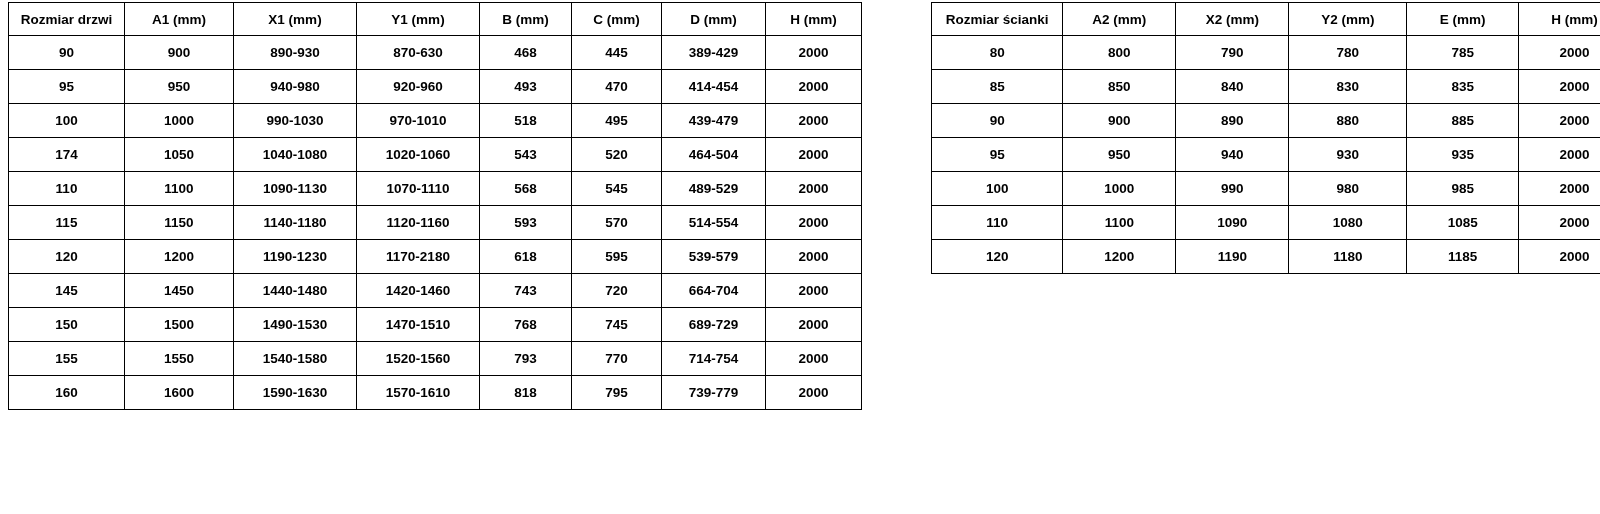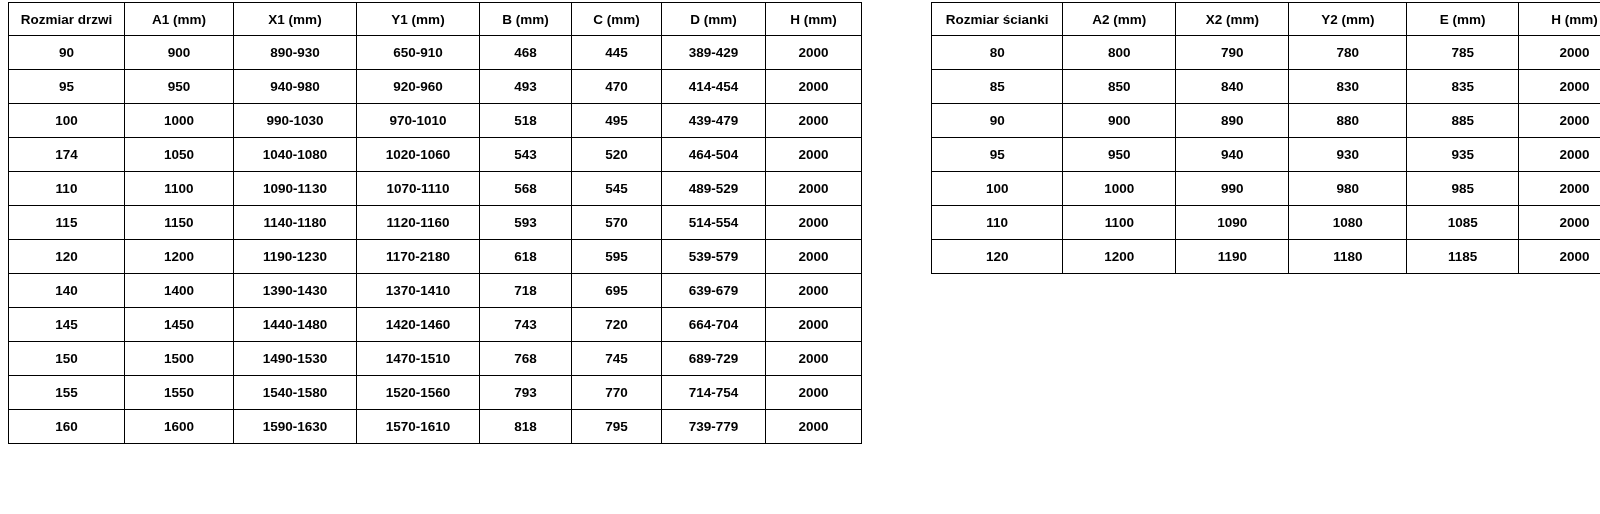--- a/index.html
+++ b/index.html
@@ -97,21 +97,21 @@
           <th>C (mm)</th>
           <th>D (mm)</th>
           <th>H (mm)</th>
         </tr>
     </thead>
     <tbody>
         <tr>
           <td>90</td>
           <td>900</td>
           <td>890-930</td>
-          <td>650-910</td>
+          <td>870-630</td>
           <td>468</td>
           <td>445</td>
           <td>389-429</td>
           <td>2000</td>
         </tr>
         <tr>
           <td>95</td>
           <td>950</td>
           <td>940-980</td>
           <td>920-960</td>
@@ -161,30 +161,20 @@
           <td>2000</td>
         </tr>
         <tr>
           <td>120</td>
           <td>1200</td>
           <td>1190-1230</td>
           <td>1170-2180</td>
           <td>618</td>
           <td>595</td>
           <td>539-579</td>
-          <td>2000</td>
-        </tr>
-        <tr>
-          <td>140</td>
-          <td>1400</td>
-          <td>1390-1430</td>
-          <td>1370-1410</td>
-          <td>718</td>
-          <td>695</td>
-          <td>639-679</td>
           <td>2000</td>
         </tr>
         <tr>
           <td>145</td>
           <td>1450</td>
           <td>1440-1480</td>
           <td>1420-1460</td>
           <td>743</td>
           <td>720</td>
           <td>664-704</td>

